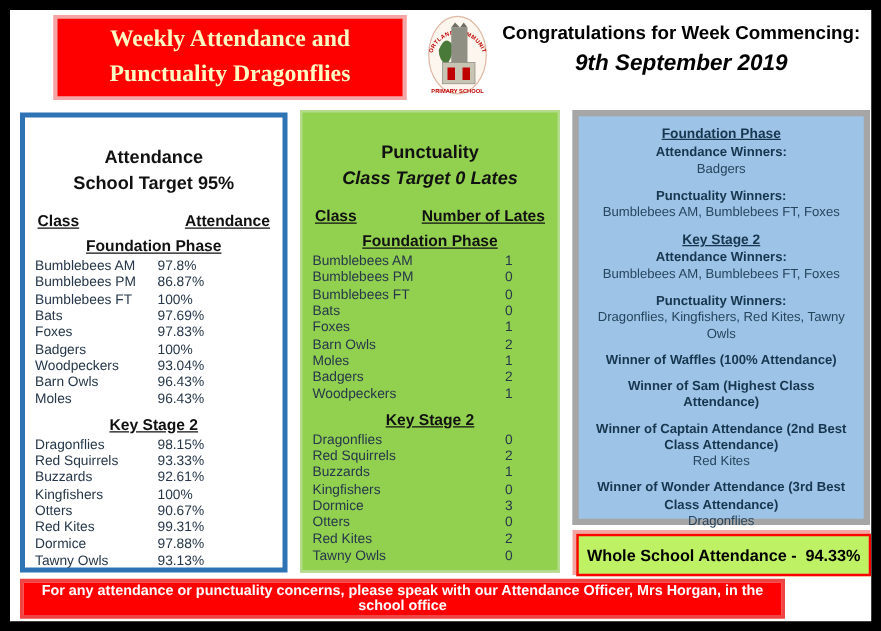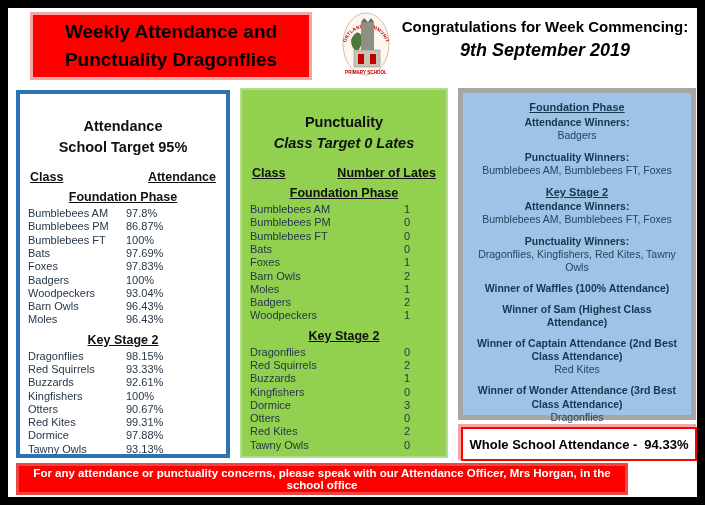--- a/index.html
+++ b/index.html
@@ -5,24 +5,24 @@
   html,body{margin:0;padding:0;background:#fff;}
   .page{
     position:relative;width:705px;height:505px;box-sizing:border-box;
     border:8px solid #000;background:#fff;overflow:hidden;
     font-family:"Liberation Sans",sans-serif;color:#1f3850;
   }
   .abs{position:absolute;box-sizing:border-box;}
 
   
   .title-box{
-    left:22px;top:4px;width:282px;height:68px;
+    left:35px;top:4px;width:282px;height:68px;
     background:#ff0000;border:3px solid #f4a6a6;
     display:flex;flex-direction:column;align-items:center;justify-content:center;
-    text-align:center;color:#000000;font-weight:bold;font-size:19px;line-height:1.5;
+    text-align:center;color:#fef9c3;font-weight:bold;font-size:19px;line-height:1.5;font-family:Liberation Serif, serif;
   }
   .congrats{left:386px;top:10px;width:302px;text-align:center;color:#000;}
   .congrats .line1{font-weight:bold;font-size:15px;}
   .congrats .line2{font-weight:bold;font-style:italic;font-size:18px;margin-top:5px;}
   .logo{left:333px;top:2px;width:50px;height:72px;}
 
   
   .panel{padding:20px 8px;}
   .attendance-panel{left:8px;top:82px;width:214px;height:368px;background:#fff;border:4px solid #2e74b5;}
   .punctuality-panel{left:232px;top:80px;width:208px;height:370px;background:#92d050;border:2px solid #b5db8e;}
@@ -42,21 +42,21 @@
 
   
   .w-head{font-weight:bold;text-decoration:underline;font-size:11px;color:#17364f;}
   .w-label{font-weight:bold;margin-top:9px;color:#17364f;}
   .w-value{color:#26455e;}
   .award-title{font-weight:bold;margin-top:8px;color:#17364f;}
   .award-winner{color:#26455e;}
 
   
   .whole-wrap{left:450px;top:416px;width:238px;height:36px;border:3px solid #f4a6a6;background:#ffb3b3;}
-  .whole-inner{width:100%;height:100%;border:2px solid #ff0000;background:#ffffff;
+  .whole-inner{width:100%;height:100%;border:2px solid #ff0000;background:#bef264;
     display:flex;align-items:center;justify-content:center;gap:7px;
     font-weight:bold;font-size:13px;color:#000;}
 
   
   .footer-wrap{left:8px;top:455px;width:612px;height:32px;border:3px solid #ef4444;}
   .footer-inner{width:100%;height:100%;background:#ff0000;color:#fff;
     display:flex;align-items:center;justify-content:center;
     font-weight:bold;font-size:11.5px;text-align:center;}
 </style>
 </head>

